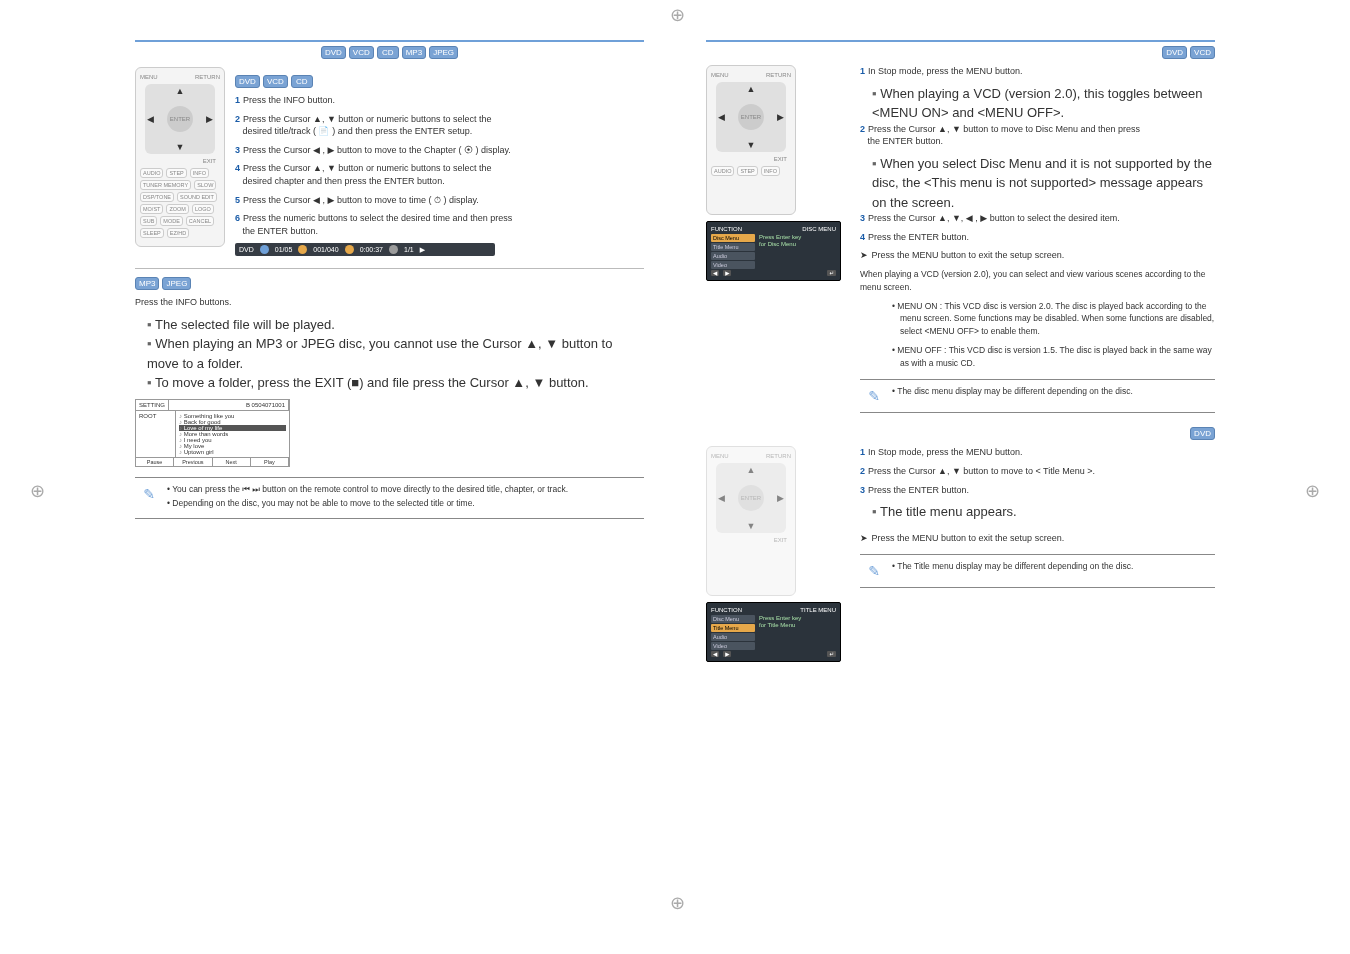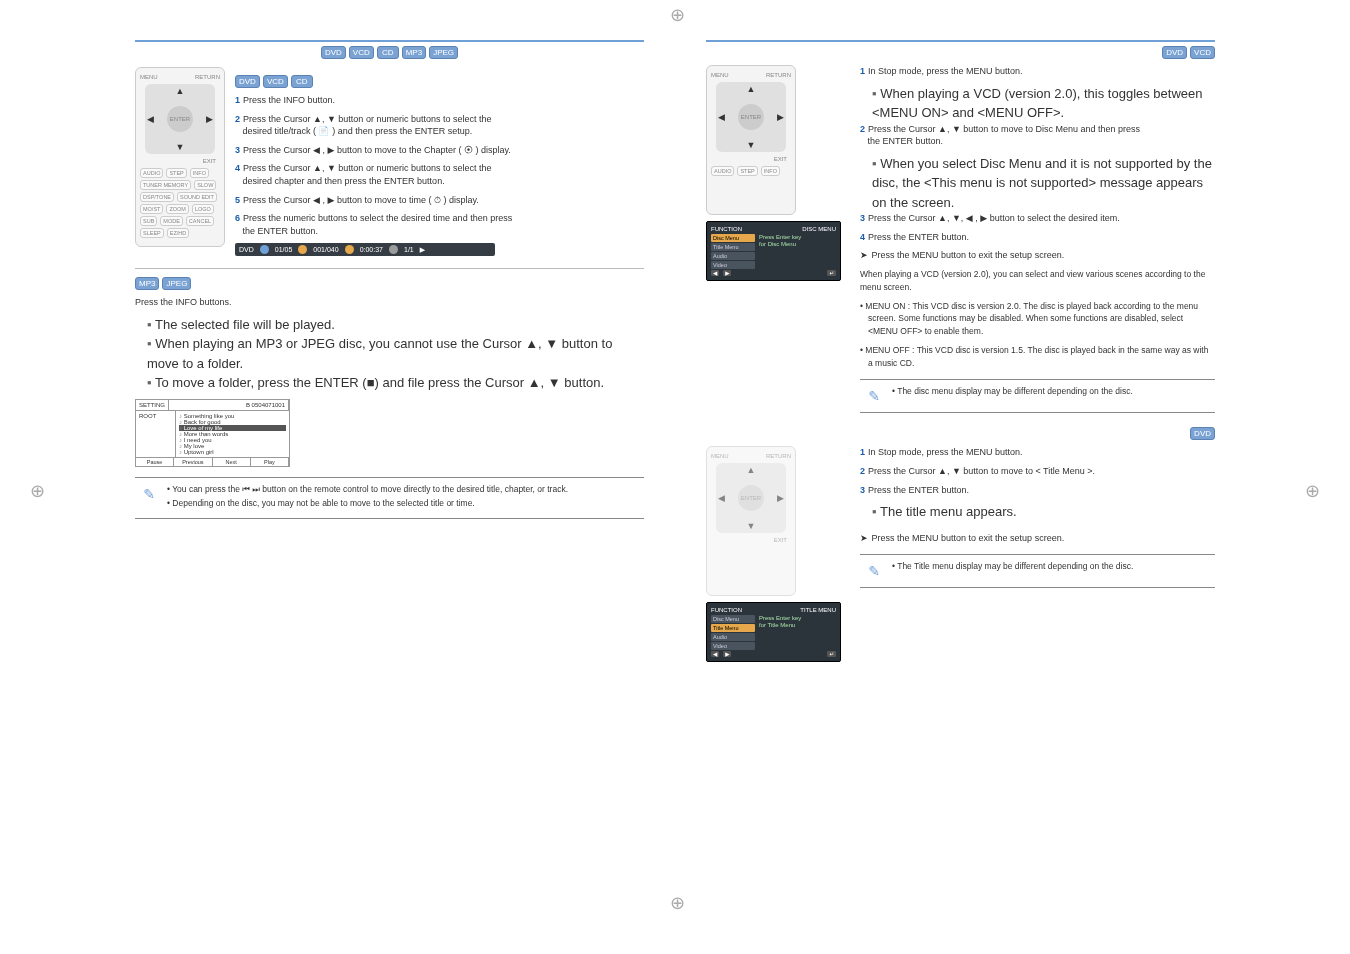--- a/index.html
+++ b/index.html
@@ -106,21 +106,21 @@
   .mp3-shot .row1 { display:flex; border-bottom:1px solid #999;}
   .mp3-shot .cell { border-right:1px solid #999; padding:2px 3px; }
   .mp3-shot .track-area { display:flex; }
   .mp3-shot .tracks { flex:1; padding:2px 3px; }
   .mp3-shot .tracks div::before { content:"♪ "; color:#888; }
   .mp3-shot .tracks div.sel { background:#555; color:#fff; }
   .mp3-shot .ftrl { display:flex; border-top:1px solid #999; }
   .mp3-shot .ftrl .k { flex:1; text-align:center; padding:1px 0; border-right:1px solid #999; font-size:5.5px;}
 
   .explain { font-size:8.5px; line-height:1.5; margin:6px 0; color:#333; }
-  .bul { padding-left:8px; text-indent:-8px; }
+  .bul { padding-left:8px; text-indent:-8px;margin-left:32px; }
 
   
   .rp-section { display:flex; gap:14px; margin-bottom:14px; }
   .rp-left { width:140px; display:flex; flex-direction:column; gap:6px; }
   .rp-right { flex:1; }
 </style>
 </head>
 <body>
 
 <div class="crop-mark crop-top">⊕</div>
@@ -212,21 +212,21 @@
 
     <div class="badges">
       <span class="badge">MP3</span>
       <span class="badge">JPEG</span>
     </div>
 
     <div class="step">Press the INFO buttons.</div>
     <div class="sub sub-bullet">The selected file will be played.</div>
     <div class="sub sub-bullet">When playing an MP3 or JPEG disc, you cannot use the Cursor ▲, ▼ button to move to a folder.</div>
     <div class="sub sub-bullet">
-      <span>To move a folder, press the ENTER (</span><span>■</span><span>) and file press the Cursor ▲, ▼ button.</span>
+      <span>To move a folder, press the EXIT (</span><span>■</span><span>) and file press the Cursor ▲, ▼ button.</span>
     </div>
 
     <div class="mp3-shot">
       <div class="row1">
         <div class="cell">SETTING</div>
         <div class="cell" style="flex:1; text-align:right;">B 0504071001</div>
       </div>
       <div class="track-area">
         <div class="cell" style="width:40px;">ROOT</div>
         <div class="tracks">

